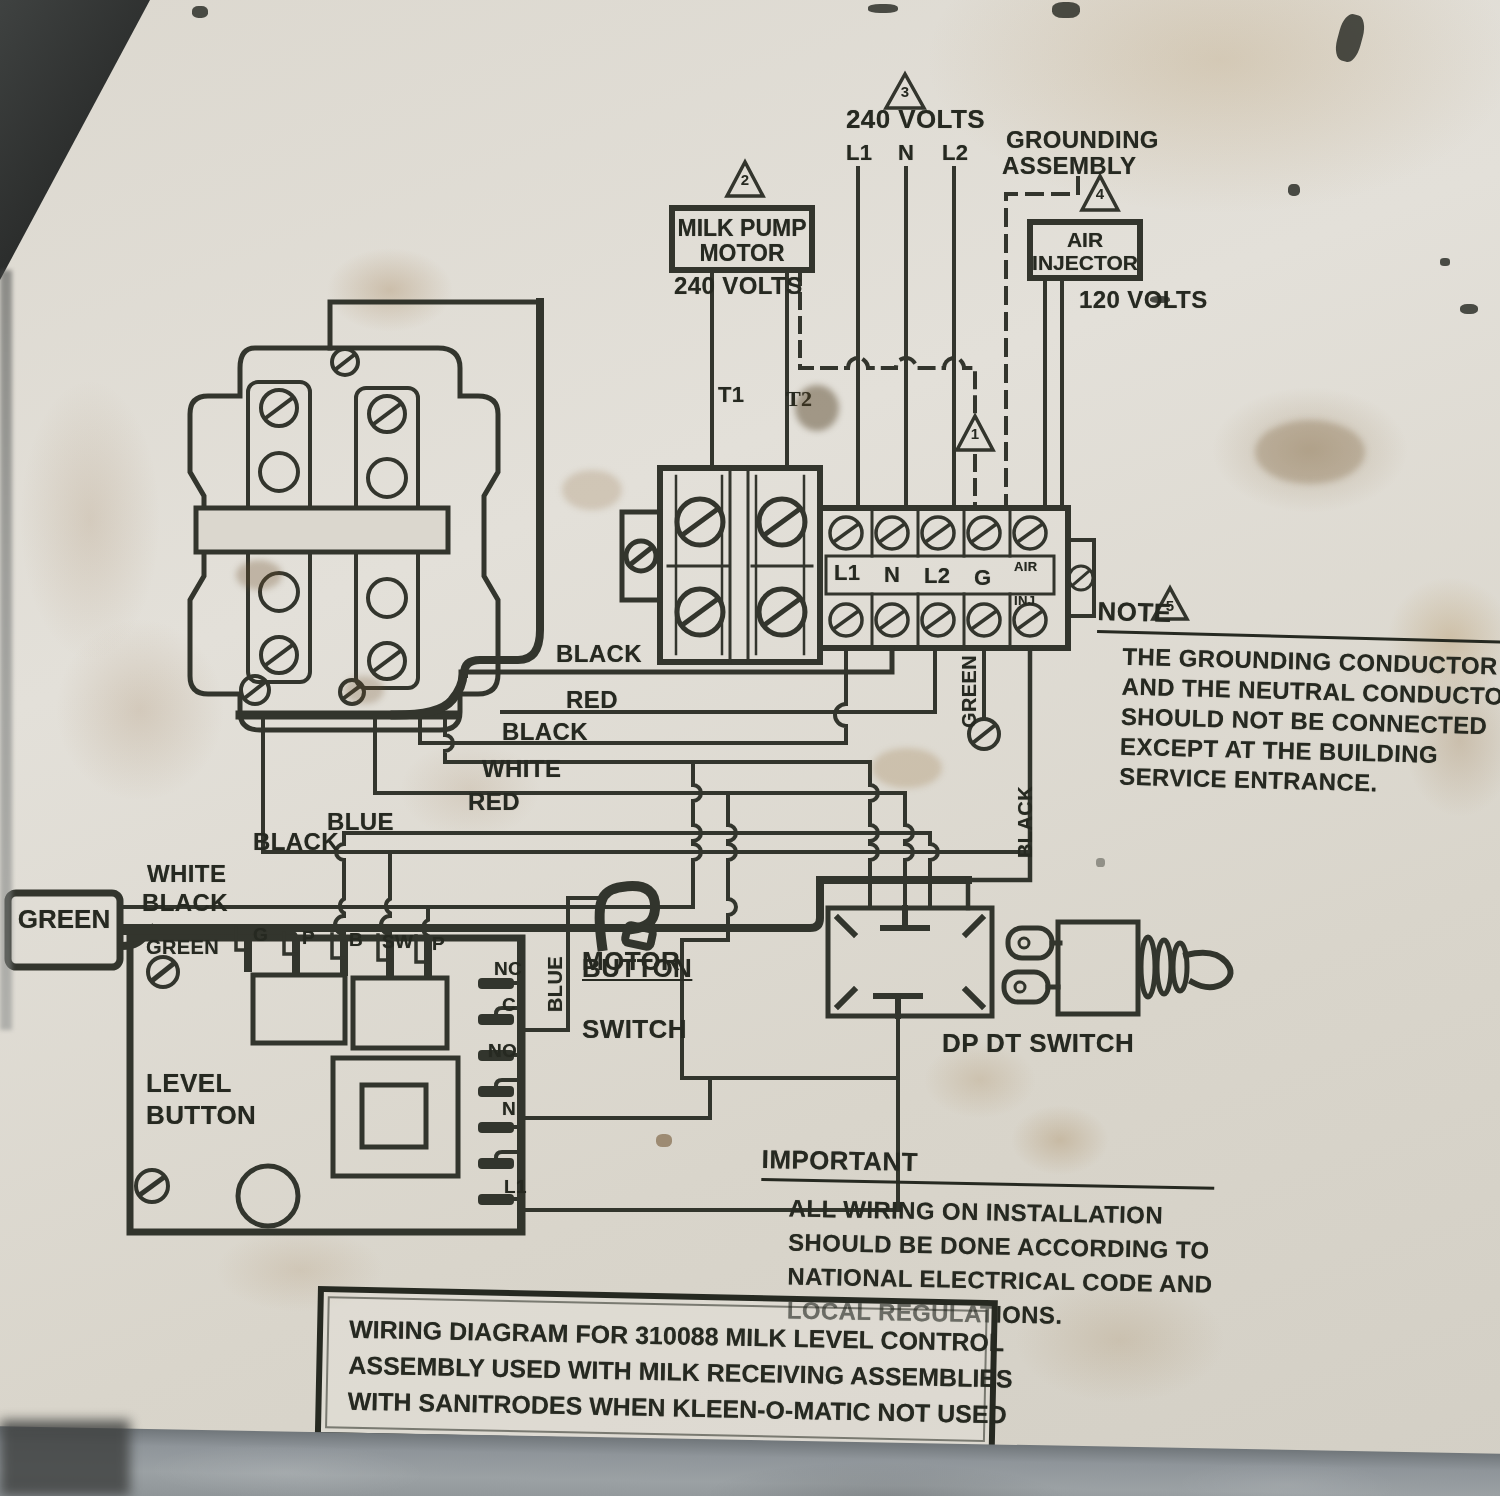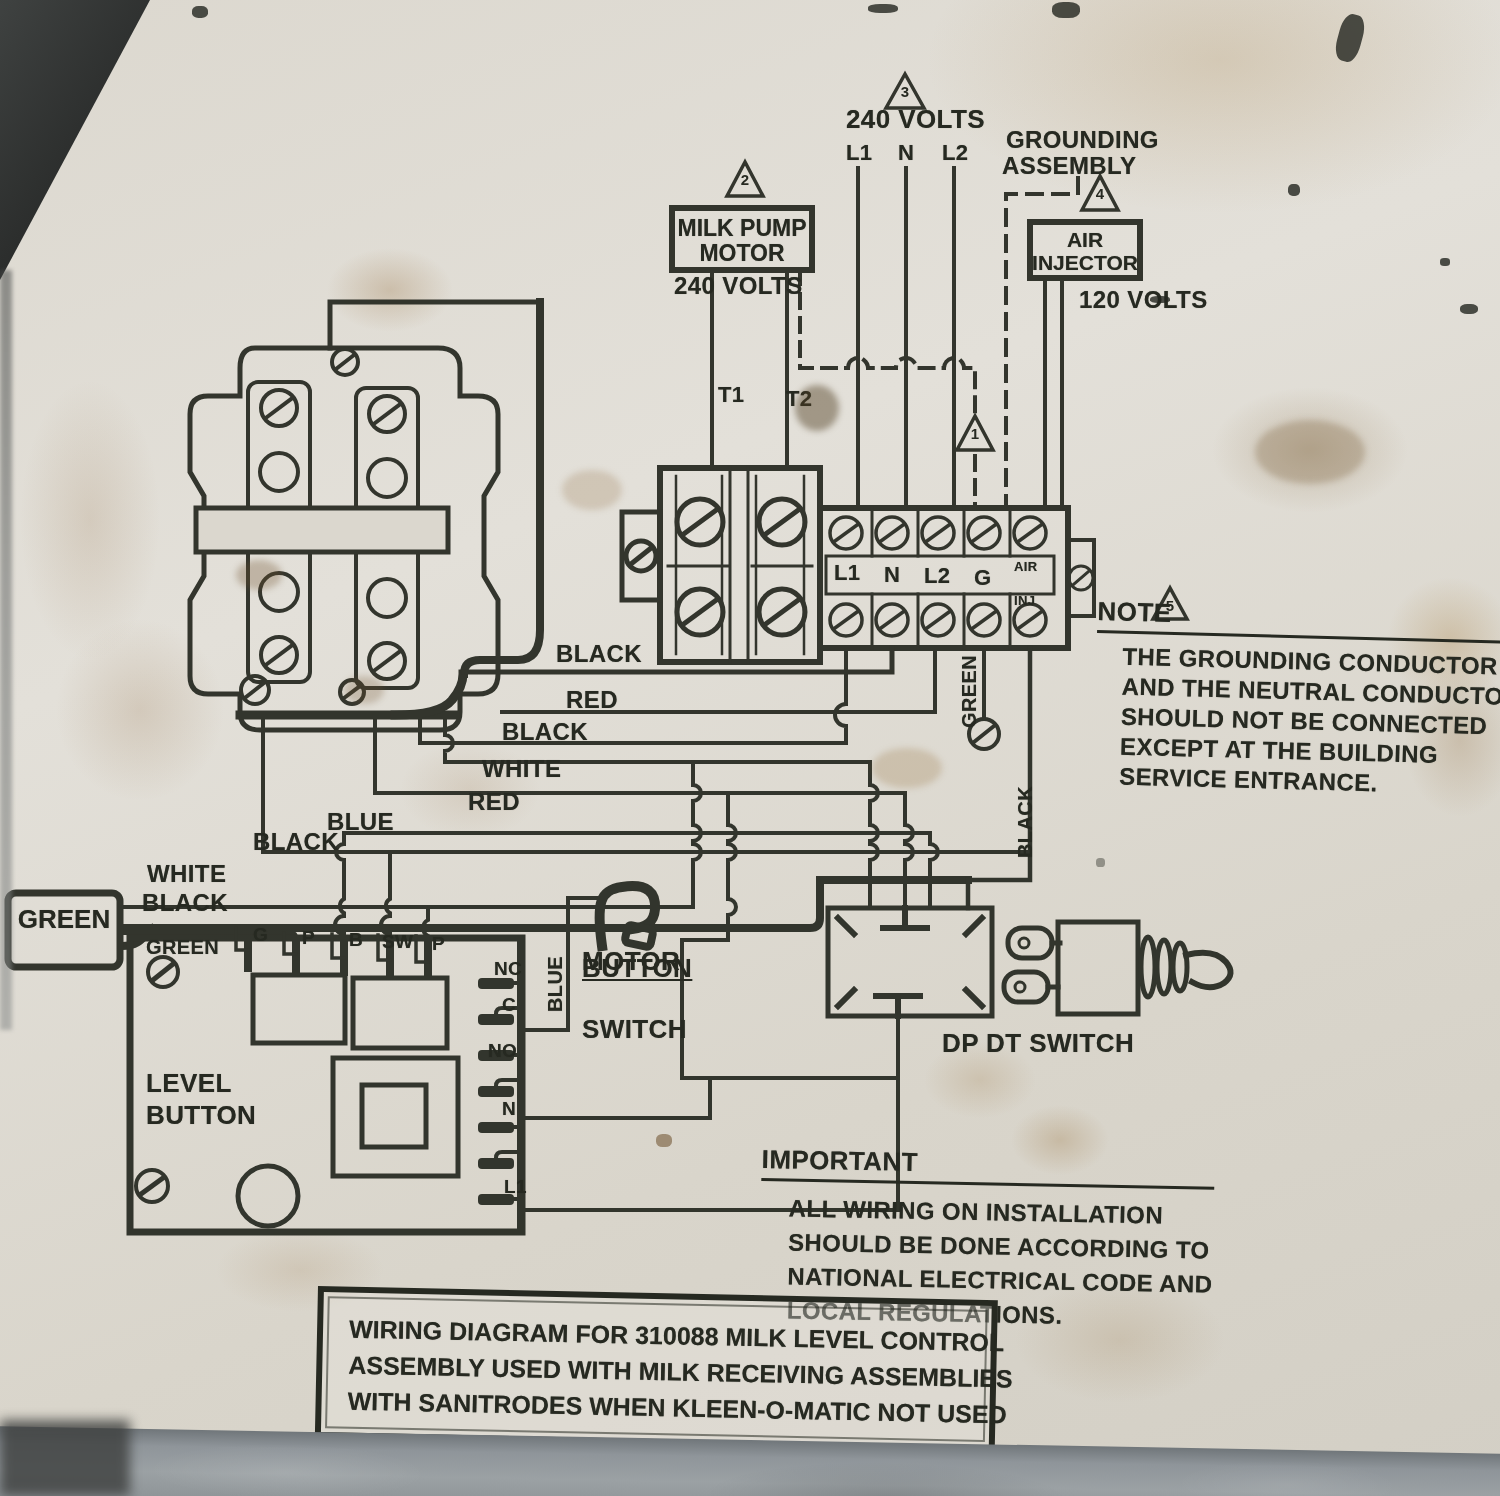--- a/index.html
+++ b/index.html
@@ -302,21 +302,21 @@
     <div>MOTOR</div>
 </div>
 <div class="lbl" style="left:674px;top:272px;">240 VOLTS</div>
 <div class="boxlabel" style="left:1030px;top:228px;width:110px;font-size:21px;line-height:23px;">
   <div>AIR</div>
     <div>INJECTOR</div>
 </div>
 <div class="lbl" style="left:1040px;top:286px;margin-left:39px;">120 VOLTS</div>
 
 <div class="lbl t22" style="left:718px;top:382px;">T1</div>
-<div class="lbl t22" style="left:786px;top:386px;">T2</div>
+<div class="lbl t22" style="left:786px;top:386px;font-family:Liberation Serif, serif;">T2</div>
 
 <div class="lbl t22" style="left:834px;top:560px;">L1</div>
 <div class="lbl t22" style="left:884px;top:562px;">N</div>
 <div class="lbl t22" style="left:924px;top:563px;">L2</div>
 <div class="lbl t22" style="left:974px;top:565px;">G</div>
 <div class="lbl xs" style="left:1014px;top:560px;">AIR</div>
 <div class="lbl xs" style="left:1014px;top:594px;">INJ</div>
 
 <div class="note-block" style="position:absolute;left:1098px;top:596px;">
   <div class="lbl md underline" style="position:relative;left:0;top:0;">NOTE</div>

